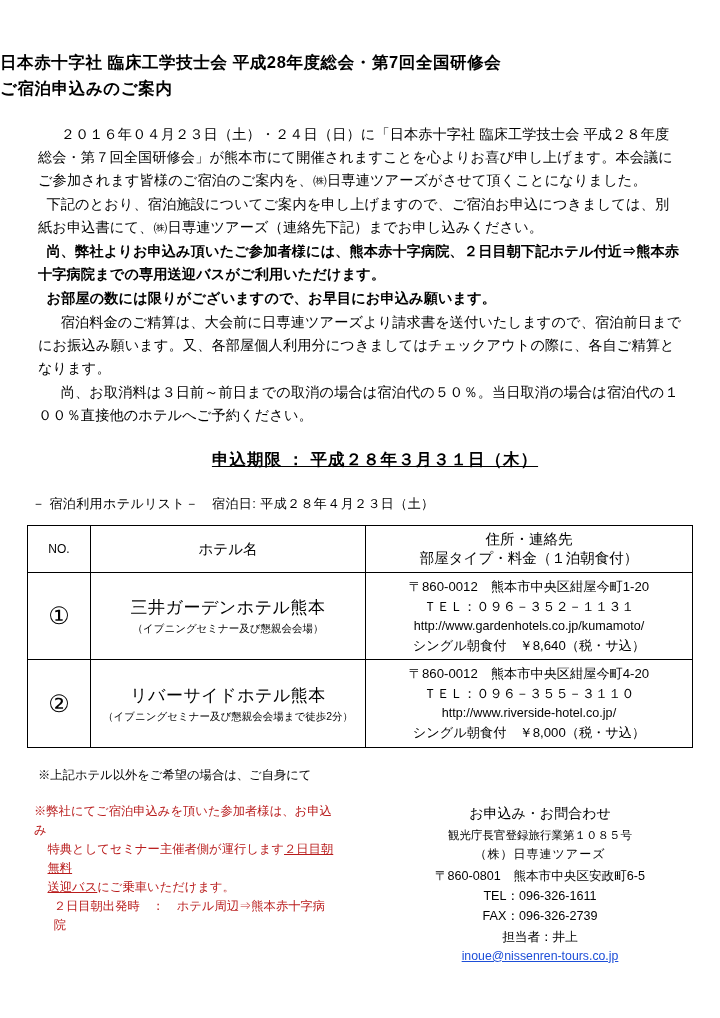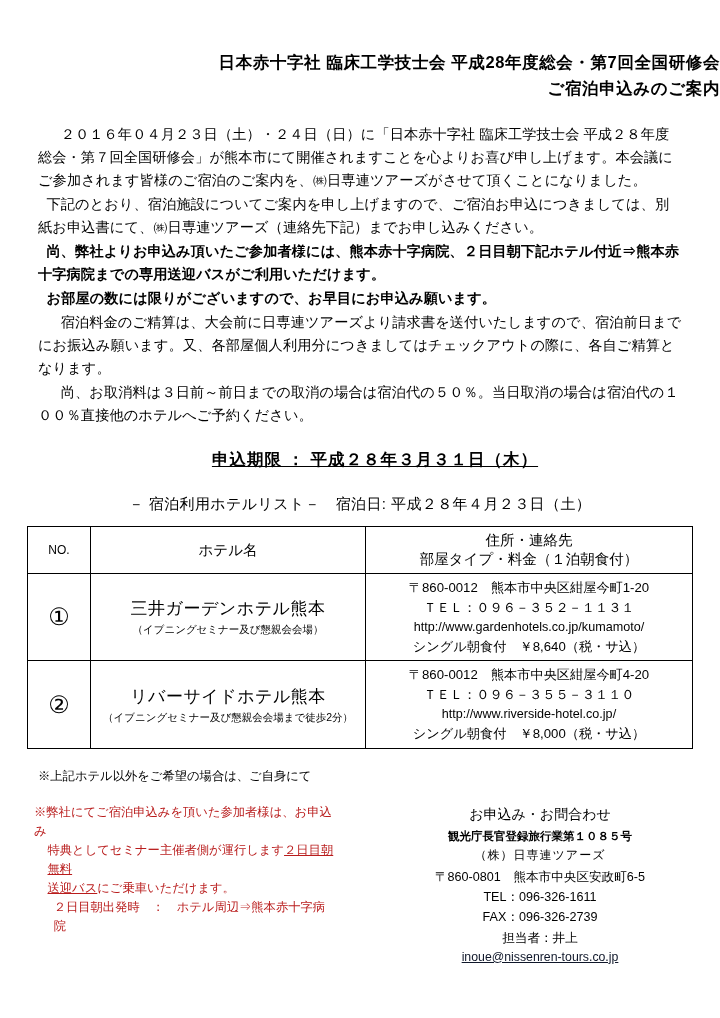--- a/index.html
+++ b/index.html
@@ -16,21 +16,21 @@
     overflow: hidden;
   }
   .page {
     width: 720px;
     height: 1018px;
     padding: 0;
     box-sizing: border-box;
     position: relative;
   }
   .title-block {
-    text-align: right;
+    text-align: left;
     margin-top: 50px;
     font-size: 16.5px;
     font-weight: bold;
     letter-spacing: 0.6px;
     line-height: 1.55;
   }
   .body-block {
     margin: 22px 38px 0 38px;
     font-size: 14.2px;
     line-height: 1.62;
@@ -55,24 +55,24 @@
     font-size: 16.5px;
     font-weight: bold;
     margin-top: 22px;
     letter-spacing: 1px;
   }
   .deadline span {
     text-decoration: underline;
     padding-left: 30px;
   }
   .list-header {
-    text-align: center;
-    font-size: 15px;
+    font-size: 13px;
     margin-top: 24px;
     letter-spacing: 0.4px;
+    margin-left: 32px;
   }
   table.hotels {
     border-collapse: collapse;
     width: 644px;
     margin: 12px auto 0 auto;
     table-layout: fixed;
   }
   table.hotels td, table.hotels th {
     border: 1px solid #000;
     padding: 4px 3px;
@@ -113,24 +113,24 @@
   .red-note .l2 { margin-left: 1.1em; }
   .red-note .l3 { margin-left: 1.6em; }
   .red-note .u { text-decoration: underline; }
   .contact {
     width: 300px;
     text-align: center;
     font-size: 12.6px;
     line-height: 1.6;
   }
   .contact .c-title { font-size: 14px; margin-bottom: 1px; }
-  .contact .c-reg { font-size: 11.5px; font-weight: bold; }
+  .contact .c-reg { font-size: 11.5px; }
   .contact .c-company { font-size: 12px; letter-spacing: 1px; margin: 1px 0 2px 0; }
   .contact .c-mail {
-    color: #0f172a;
+    color: #1d4ed8;
     text-decoration: underline;
     font-size: 12.3px;
   }
 </style>
 </head>
 <body>
 
 <div class="page">
 
   <div class="title-block">

